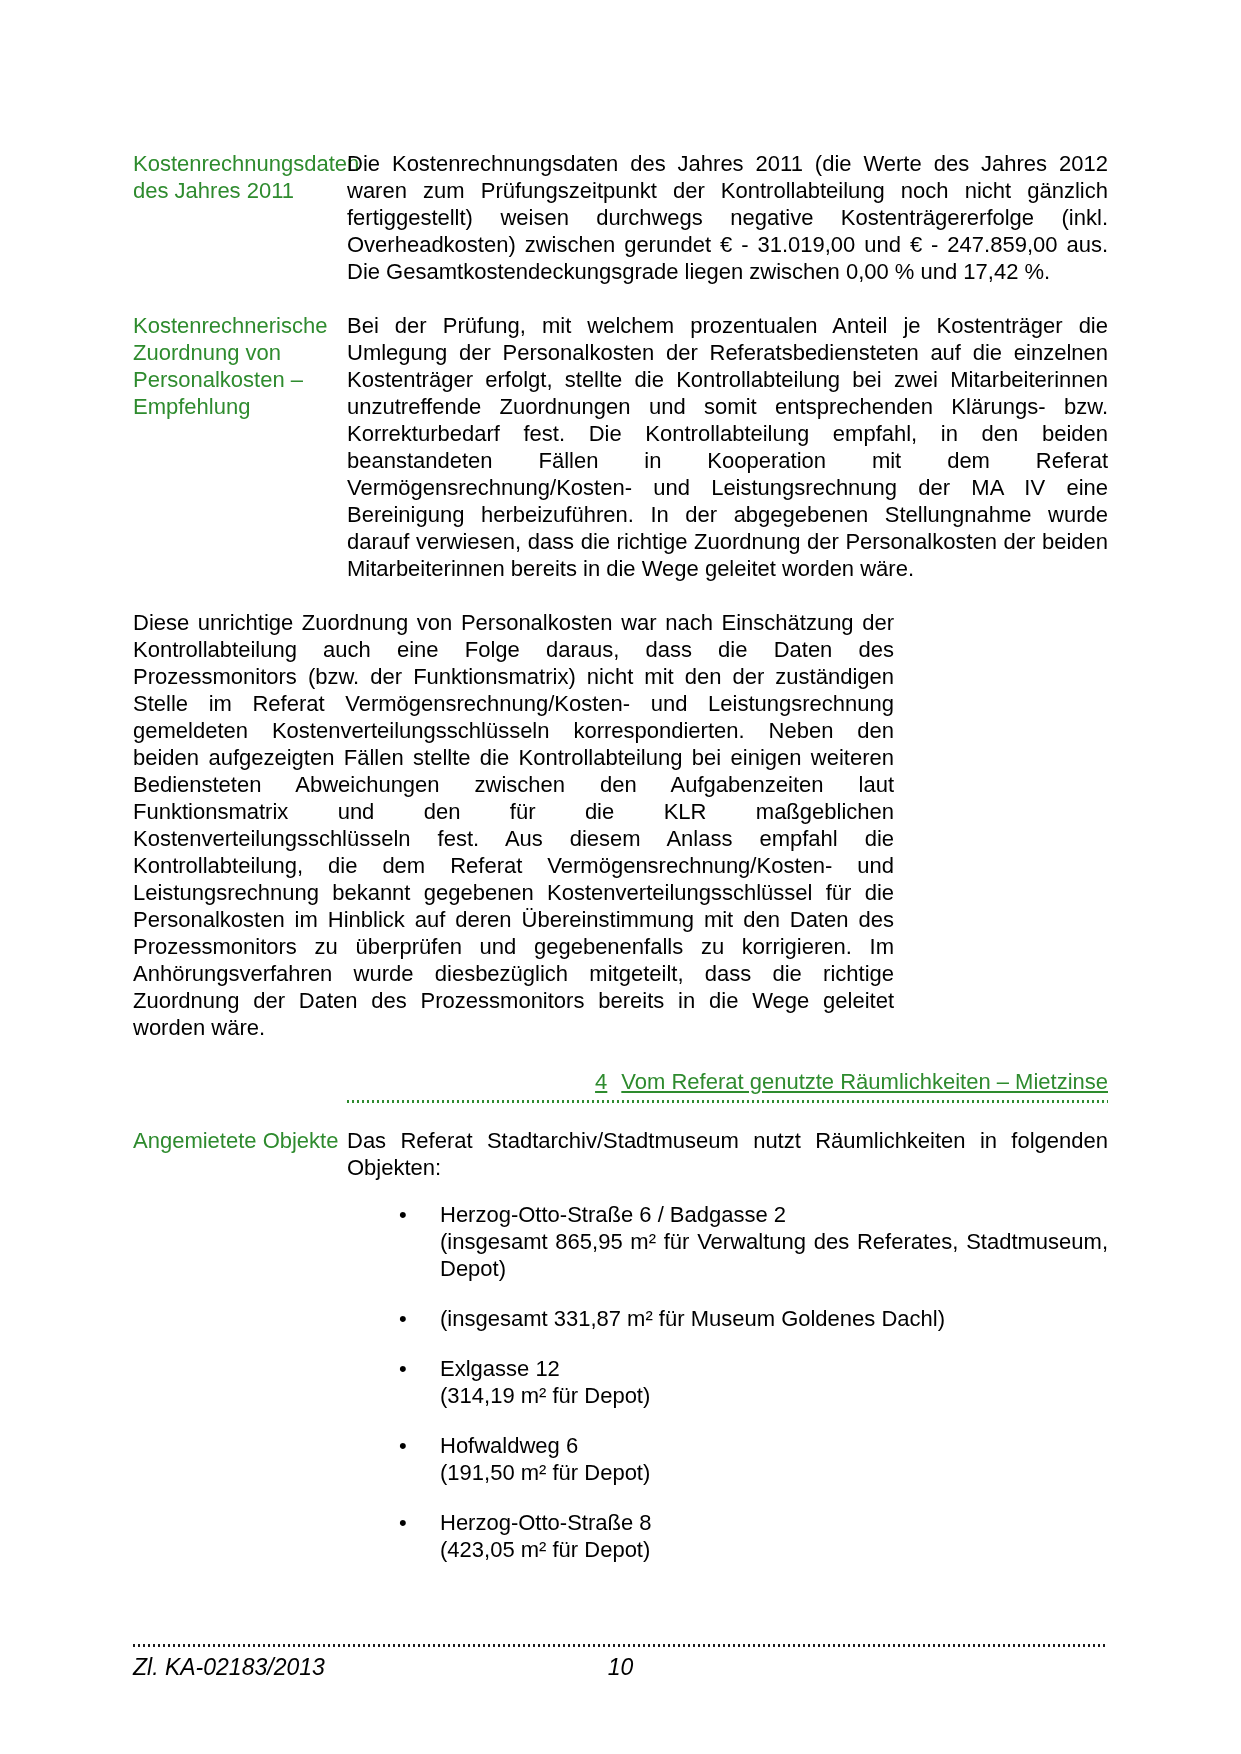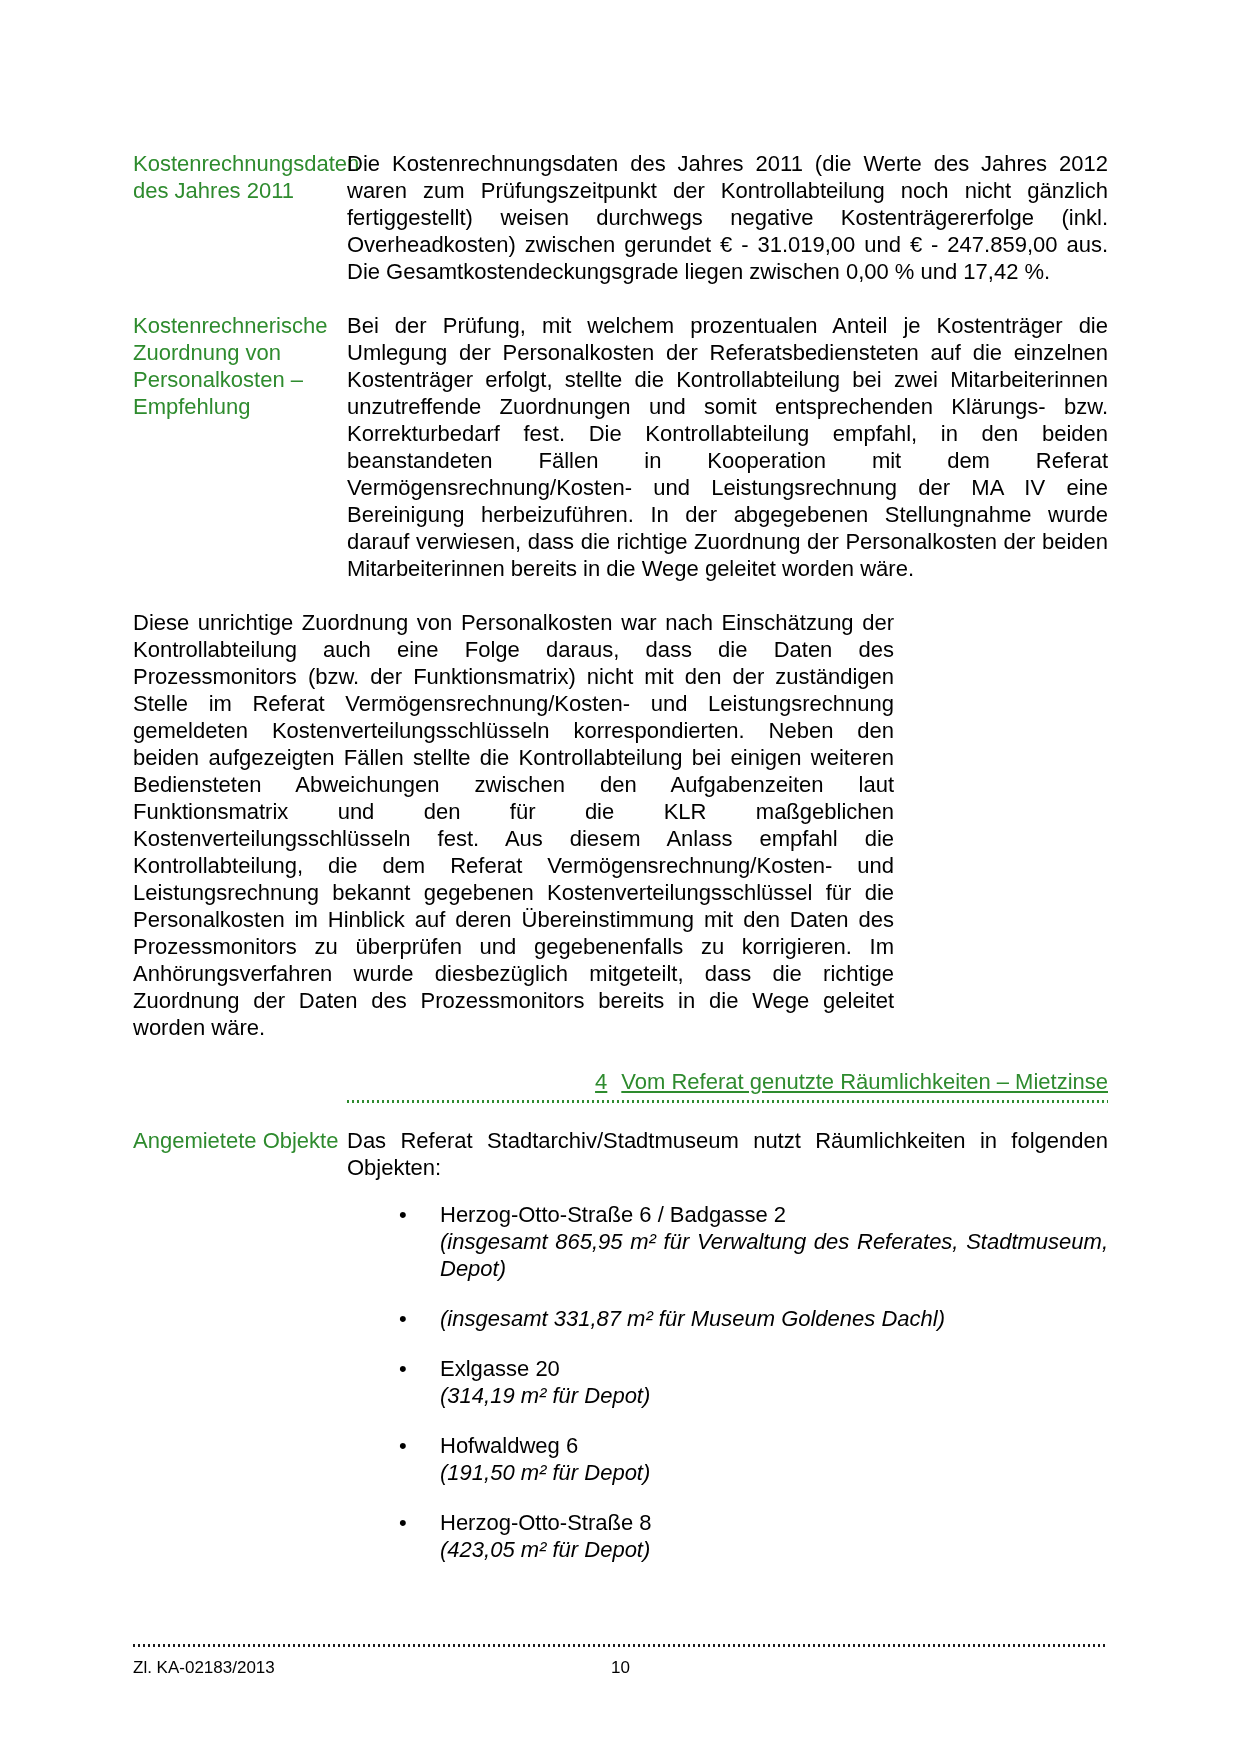--- a/index.html
+++ b/index.html
@@ -73,38 +73,38 @@
     margin-bottom:23px;
   }
   .bullet-item:last-child{margin-bottom:0;}
   .bullet-marker{
     position:absolute;
     left:52px;
     top:0;
   }
   .bullet-detail{
     text-align:justify;
-    font-style:italic;
   }
   .footer{
     position:absolute;
     left:133px;
     top:1644px;
     width:975px;
   }
   .footer-rule{
     height:3px;
     background-image:repeating-linear-gradient(to right, #1a1a1a 0 2px, transparent 2px 5px);
     margin-bottom:7px;
   }
   .footer-row{
     display:grid;
     grid-template-columns:1fr auto 1fr;
     align-items:baseline;
-    font-size:17px;
+    font-size:23px;
+    font-style:italic;
   }
   .footer-left{text-align:left;}
   .footer-center{text-align:center;}
   .footer-right{text-align:center;}
 </style>
 </head>
 <body>
 
 <div class="page">
   <div class="content">
@@ -141,21 +141,21 @@
           <div class="bullet-detail">(insgesamt 865,95 m² für Verwaltung des Referates, Stadtmuseum, Depot)</div>
         </div>
 
         <div class="bullet-item">
           <span class="bullet-marker">•</span>
           <div class="bullet-detail">(insgesamt 331,87 m² für Museum Goldenes Dachl)</div>
         </div>
 
         <div class="bullet-item">
           <span class="bullet-marker">•</span>
-          <div>Exlgasse 20</div>
+          <div>Exlgasse 12</div>
           <div class="bullet-detail">(314,19 m² für Depot)</div>
         </div>
 
         <div class="bullet-item">
           <span class="bullet-marker">•</span>
           <div>Hofwaldweg 6</div>
           <div class="bullet-detail">(191,50 m² für Depot)</div>
         </div>
 
         <div class="bullet-item">

